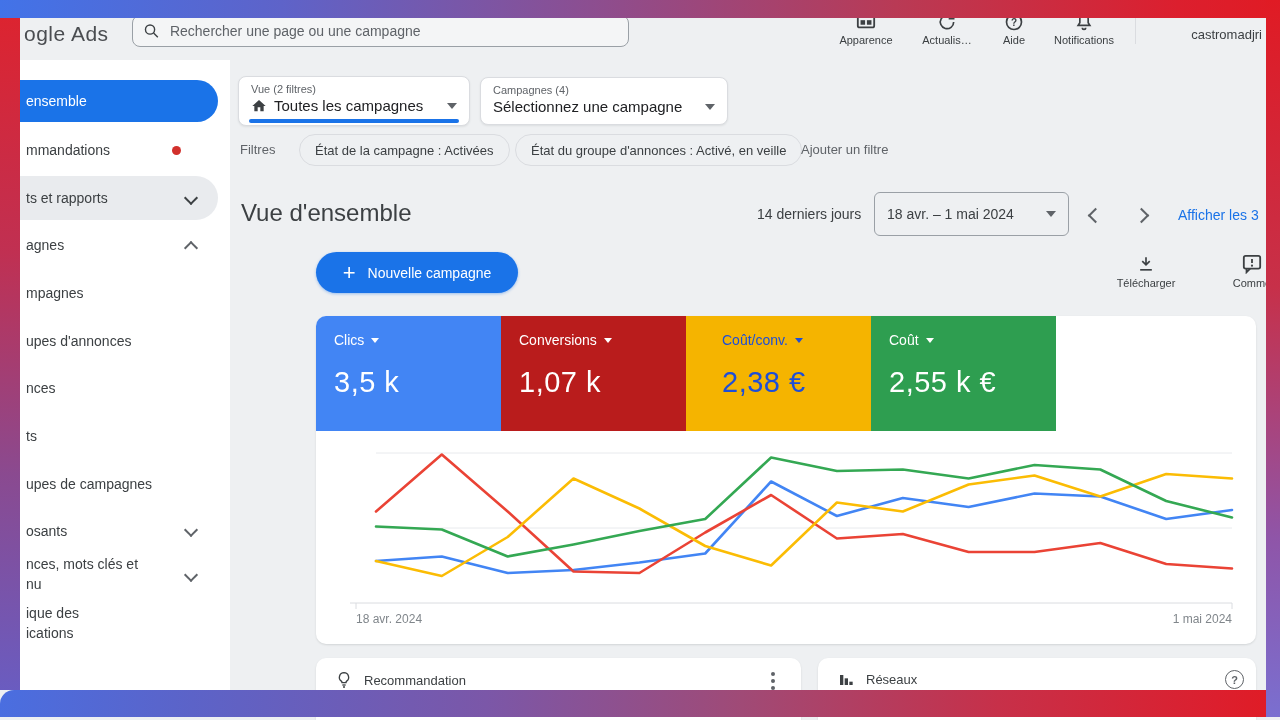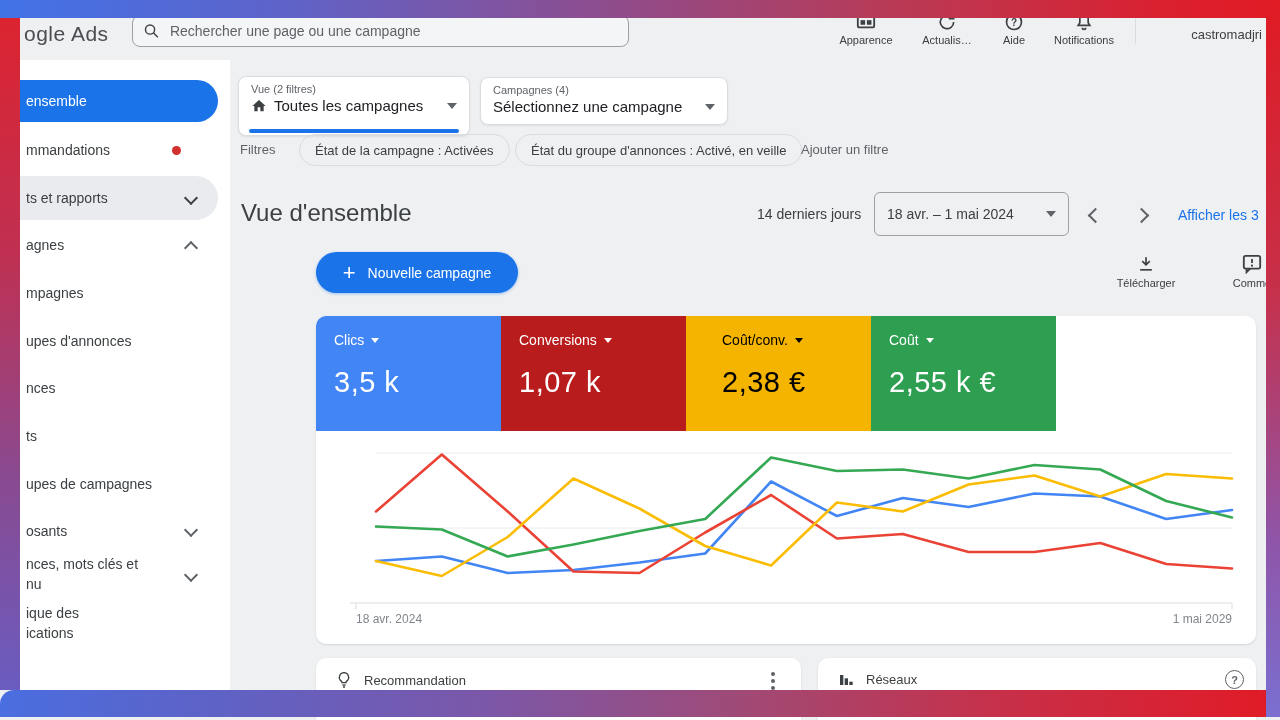--- a/index.html
+++ b/index.html
@@ -177,21 +177,21 @@
     <span style="display:block">nces, mots clés et</span>
     <span style="display:block">nu</span>
     <span class="chev down" style="top:16px"></span>
   </div>
   <div class="sb-item sb-two" style="top:543px">
     <span style="display:block">ique des</span>
     <span style="display:block">ications</span>
   </div>
 </div>
 
-<div class="abs selbox" style="left:238px;top:76px;width:232px;height:60px">
+<div class="abs selbox" style="left:238px;top:76px;width:232px;height:50px">
   <div class="cap">Vue (2 filtres)</div>
   <div class="val">
     <svg class="icon" width="16" height="16" viewBox="0 0 24 24">
         <path d="M10 20v-6h4v6h5v-8h3L12 3 2 12h3v8z" fill="#3c4043"></path>
       </svg>
     <span>Toutes les campagnes</span>
     <span class="caret-down"></span>
   </div>
   <div class="blue-underline"></div>
 </div>
@@ -252,21 +252,21 @@
       </div>
     <div class="m-value">3,5 k</div>
   </div>
   <div class="metric" style="left: 185px; background: #b91c1c; color: rgb(255, 255, 255);">
     <div class="m-label">
         <span>Conversions</span>
         <span class="m-caret"></span>
       </div>
     <div class="m-value">1,07 k</div>
   </div>
-  <div class="metric" style="left: 370px; background: rgb(245, 180, 0); color: #000000; padding-left: 36px;">
+  <div class="metric" style="left: 370px; background: rgb(245, 180, 0); color: #1d4ed8; padding-left: 36px;">
     <div class="m-label">
         <span>Coût/conv.</span>
         <span class="m-caret"></span>
       </div>
     <div class="m-value">2,38 €</div>
   </div>
   <div class="metric" style="left: 555px; background: rgb(46, 158, 80); color: rgb(255, 255, 255);">
     <div class="m-label">
         <span>Coût</span>
         <span class="m-caret"></span>
@@ -282,21 +282,21 @@
       <line x1="40" y1="172" x2="40" y2="178" stroke="#dadce0" stroke-width="1"></line>
       <line x1="916" y1="172" x2="916" y2="178" stroke="#dadce0" stroke-width="1"></line>
       <g id="trend-lines">
           <polyline points="60.0,130.0 125.8,125.5 191.7,142.0 257.5,139.0 323.4,131.5 389.2,122.5 455.1,50.5 520.9,85.0 586.8,67.0 652.6,76.0 718.5,62.5 784.3,65.5 850.2,88.0 916.0,79.0" fill="none" stroke="#4285F4" stroke-width="2.6" stroke-linejoin="round" stroke-linecap="round"></polyline>
           <polyline points="60.0,80.5 125.8,23.5 191.7,80.5 257.5,140.5 323.4,142.0 389.2,101.5 455.1,64.0 520.9,107.5 586.8,103.0 652.6,121.0 718.5,121.0 784.3,112.0 850.2,133.0 916.0,137.5" fill="none" stroke="#EA4335" stroke-width="2.6" stroke-linejoin="round" stroke-linecap="round"></polyline>
           <polyline points="60.0,130.0 125.8,145.0 191.7,106.0 257.5,47.5 323.4,77.5 389.2,115.0 455.1,134.5 520.9,71.5 586.8,80.5 652.6,53.5 718.5,44.5 784.3,65.5 850.2,43.0 916.0,47.5" fill="none" stroke="#FBBC04" stroke-width="2.6" stroke-linejoin="round" stroke-linecap="round"></polyline>
           <polyline points="60.0,95.5 125.8,98.5 191.7,125.5 257.5,113.5 323.4,100.0 389.2,88.0 455.1,26.5 520.9,40.0 586.8,38.5 652.6,47.5 718.5,34.0 784.3,38.5 850.2,70.0 916.0,86.5" fill="none" stroke="#34A853" stroke-width="2.6" stroke-linejoin="round" stroke-linecap="round"></polyline>
         </g>
     </svg>
     <div class="axis-lab" style="left:40px">18 avr. 2024</div>
-    <div class="axis-lab" style="right:24px">1 mai 2029</div>
+    <div class="axis-lab" style="right:24px">1 mai 2024</div>
   </div>
 </div>
 
 <div class="abs card bcard" style="left:316px;top:658px;width:485px">
   <div class="bhead">
     <svg class="icon" width="16" height="18" viewBox="0 0 24 26">
       <path d="M12 2a7 7 0 0 0-4 12.7c.8.6 1 1.3 1 2.3h6c0-1 .2-1.7 1-2.3A7 7 0 0 0 12 2z" fill="none" stroke="#3c4043" stroke-width="2"></path>
       <line x1="9.5" y1="20.5" x2="14.5" y2="20.5" stroke="#3c4043" stroke-width="2"></line>
       <line x1="10.5" y1="23.5" x2="13.5" y2="23.5" stroke="#3c4043" stroke-width="2"></line>
     </svg>

